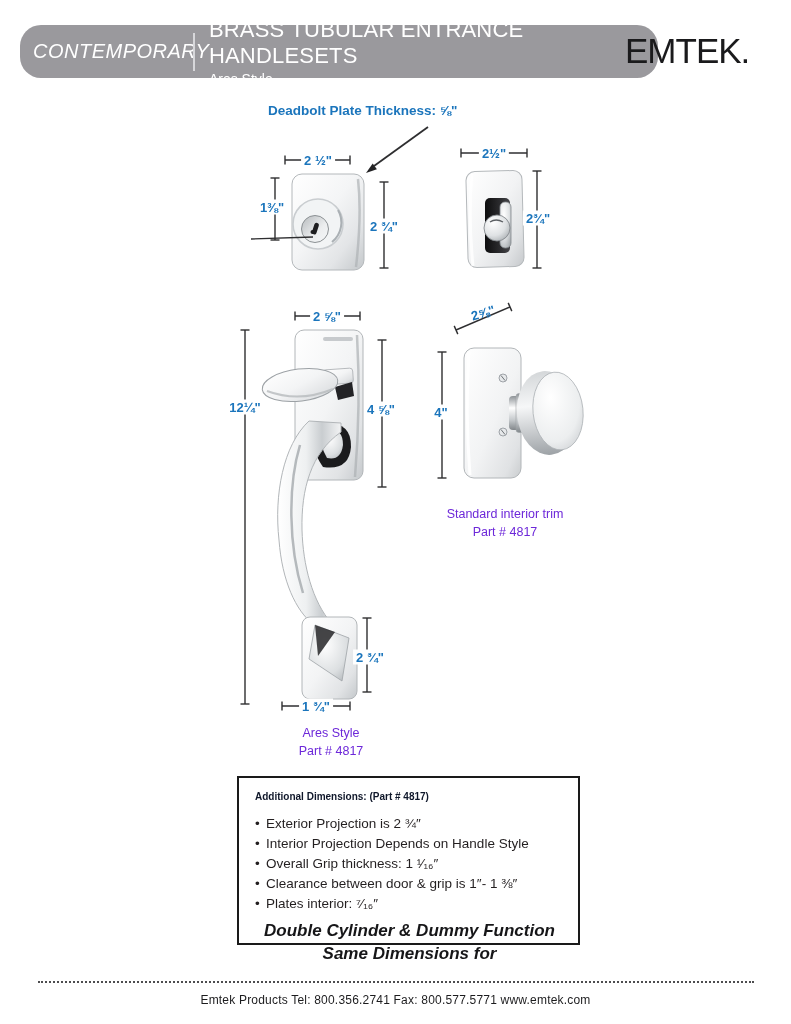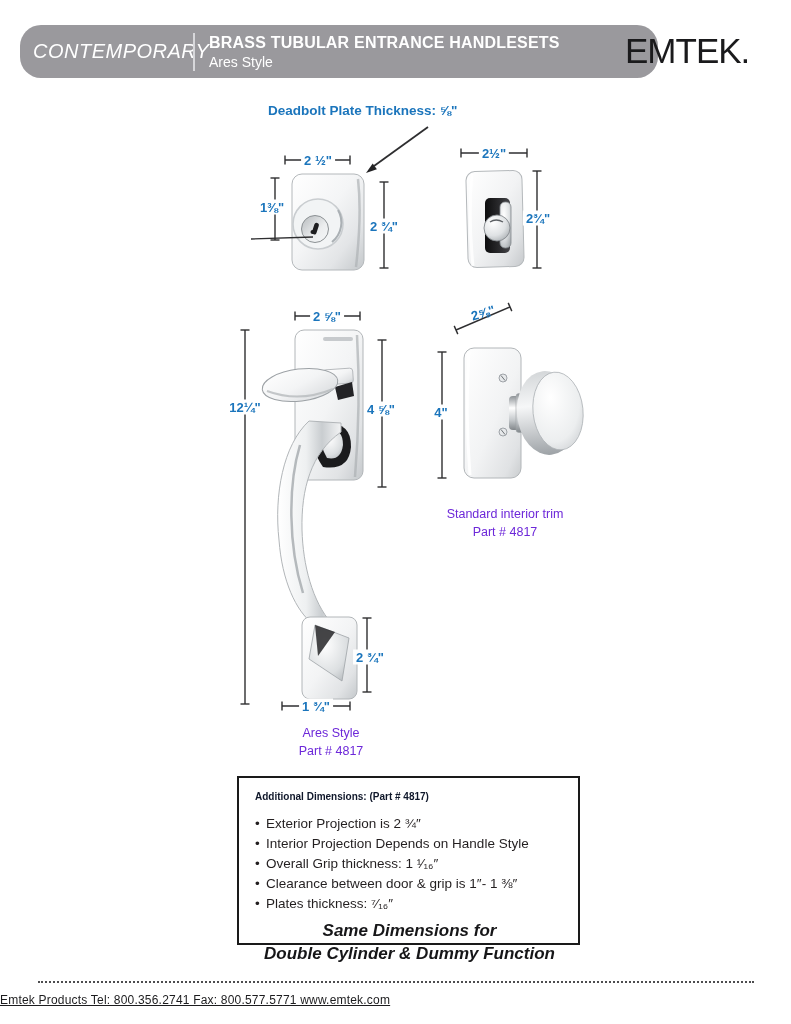--- a/index.html
+++ b/index.html
@@ -5,21 +5,21 @@
   * { box-sizing: border-box; margin: 0; padding: 0; }
   html,body { background:#ffffff; }
   body { font-family:"Liberation Sans", sans-serif; }
   .page { position:relative; width:791px; height:1024px; background:#fff; overflow:hidden; }
 
   
   .hdr-bar { position:absolute; left:20px; top:25px; width:638px; height:53px; background:#9a999d; display:flex; align-items:center;border-radius:21px; }
   .hdr-collection { width:173px; padding-left:13px; color:#ffffff; font-style:italic; font-size:20px; letter-spacing:.5px; }
   .hdr-divider { width:2px; height:38px; background:#d7d7da; margin-right:14px; }
   .hdr-titles { display:flex; flex-direction:column; justify-content:center; }
-  .hdr-title { color:#ffffff; font-weight:bold; font-size:16px; letter-spacing:.2px; }
+  .hdr-title { color:#ffffff; font-weight:normal; font-size:22px; letter-spacing:.2px; }
   .hdr-subtitle { color:#ffffff; font-size:14px; margin-top:2px; }
   .brand { position:absolute; left:625px; top:31px; width:125px; font-size:35px; color:#1a1a1c; letter-spacing:-1px; }
 
   
   .dim { position:absolute; transform:translate(-50%,-50%); font-weight:700; font-size:13px; color:#1b75bc; background:#fff; padding:0 3px; white-space:nowrap; z-index:5; }
   .dim-rot { transform:translate(-50%,-50%) rotate(-17deg); background:transparent; }
   .callout { position:absolute; left:268px; top:103px; font-weight:700; font-size:13.5px; color:#1b75bc; white-space:nowrap; z-index:5; }
   .caption { position:absolute; transform:translateX(-50%); text-align:center; font-size:12.5px; line-height:1.45; color:#6d28d9; white-space:nowrap; z-index:5; }
   .svg-abs { position:absolute; }
   .overlay { position:absolute; left:0; top:0; z-index:4; pointer-events:none; }
@@ -27,21 +27,21 @@
   
   .addl-box { position:absolute; left:237px; top:776px; width:343px; height:169px; border:2px solid #1a1a1a; padding:13px 14px 0 16px; background:#fff; }
   .addl-title { font-weight:bold; font-size:10px; color:#0f172a; margin-bottom:12px; }
   .addl-list { list-style:none; }
   .addl-list li { font-size:13.5px; color:#231f20; line-height:20px; padding-left:11px; position:relative; }
   .addl-list li::before { content:"•"; position:absolute; left:0; top:0; color:#231f20; }
   .addl-note { text-align:center; font-weight:bold; font-style:italic; font-size:17px; line-height:23px; color:#161618; margin-top:5px; }
 
   
   .foot-rule { position:absolute; left:38px; top:981px; width:716px; border-top:2px dotted #4d4d4f; }
-  .foot-text { position:absolute; left:0; top:993px; width:791px; text-align:left; font-size:12px; color:#1c1c1e; letter-spacing:.2px;text-decoration:underline; }
+  .foot-text { position:absolute; left:0; top:993px; width:791px; text-align:center; font-size:12px; color:#1c1c1e; letter-spacing:.2px; }
 </style>
 </head>
 <body>
 
 <div class="page">
 
   <div class="hdr-bar">
     <div class="hdr-collection">CONTEMPORARY</div>
     <div class="hdr-divider"></div>
     <div class="hdr-titles">
@@ -260,24 +260,24 @@
     <div>Part # 4817</div>
   </div>
 
   <div class="addl-box">
     <div class="addl-title">Additional Dimensions: (Part # 4817)</div>
     <ul class="addl-list">
       <li>Exterior Projection is 2 ¾″</li>
       <li>Interior Projection Depends on Handle Style</li>
       <li>Overall Grip thickness: 1 ¹⁄₁₆″</li>
       <li>Clearance between door &amp; grip is 1″- 1 ⅜″</li>
-      <li>Plates thickness: ⁷⁄₁₆″</li>
+      <li>Plates interior: ⁷⁄₁₆″</li>
     </ul>
     <div class="addl-note">
+      <div>Double Cylinder &amp; Dummy Function</div>
       <div>Same Dimensions for</div>
-      <div>Double Cylinder &amp; Dummy Function</div>
     </div>
   </div>
 
   <div class="foot-rule"></div>
   <div class="foot-text">Emtek Products Tel: 800.356.2741   Fax: 800.577.5771    www.emtek.com</div>
 
 </div>
 
 </body></html>

